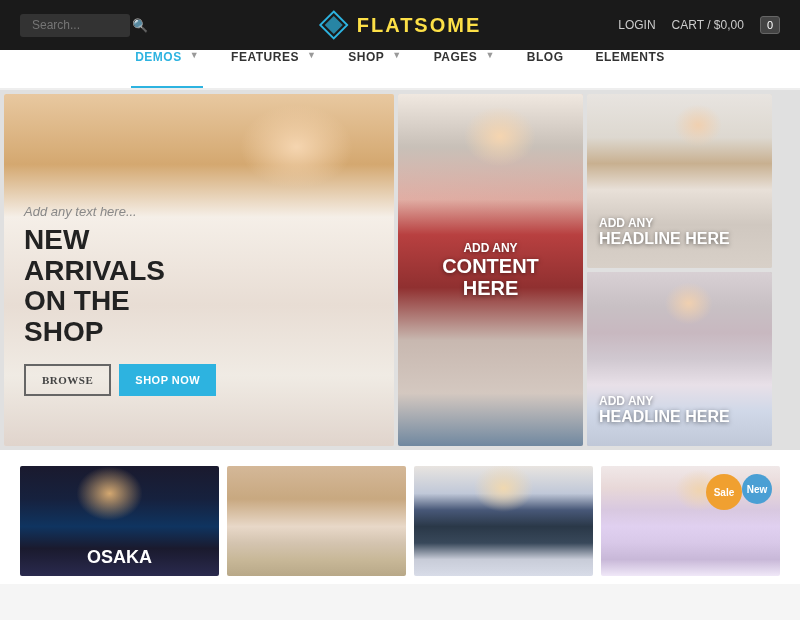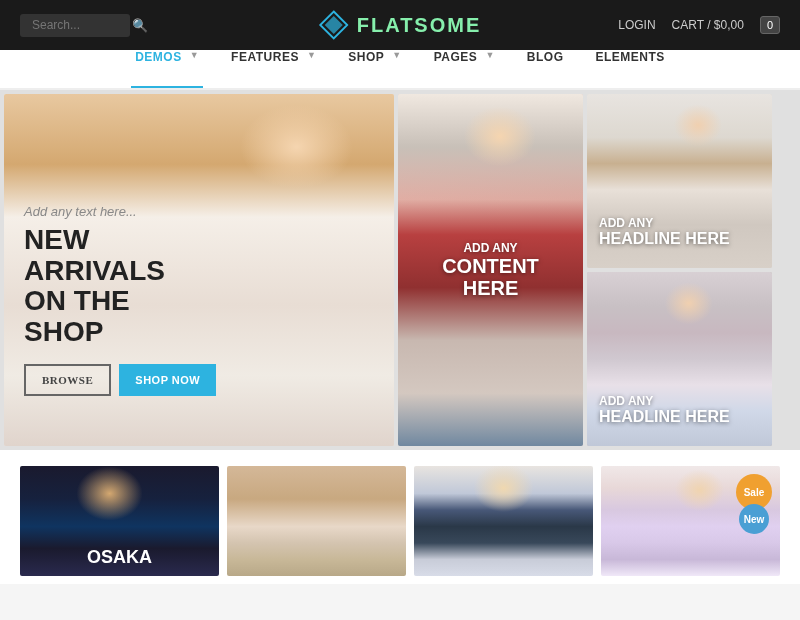--- a/index.html
+++ b/index.html
@@ -40,21 +40,21 @@
       left: 50%;
       transform: translateX(-50%);
     }
     .logo-diamond {
       width: 30px;
       height: 30px;
     }
     .logo-text {
       font-size: 20px;
       font-weight: bold;
-      color: #86efac;
+      color: #fde047;
       letter-spacing: 2px;
     }
 
     .header-right {
       display: flex;
       align-items: center;
       gap: 16px;
       color: #ccc;
       font-size: 12px;
     }
@@ -321,21 +321,21 @@
       text-transform: uppercase;
       text-align: center;
       white-space: nowrap;
     }
 
     .sale-badge {
       position: absolute;
       top: 8px;
       right: 8px;
       display: flex;
-      flex-direction: column;
+      flex-direction: row;
       align-items: center;
     }
     .sale-circle {
       width: 36px;
       height: 36px;
       border-radius: 50%;
       background: #f0a030;
       display: flex;
       align-items: center;
       justify-content: center;

